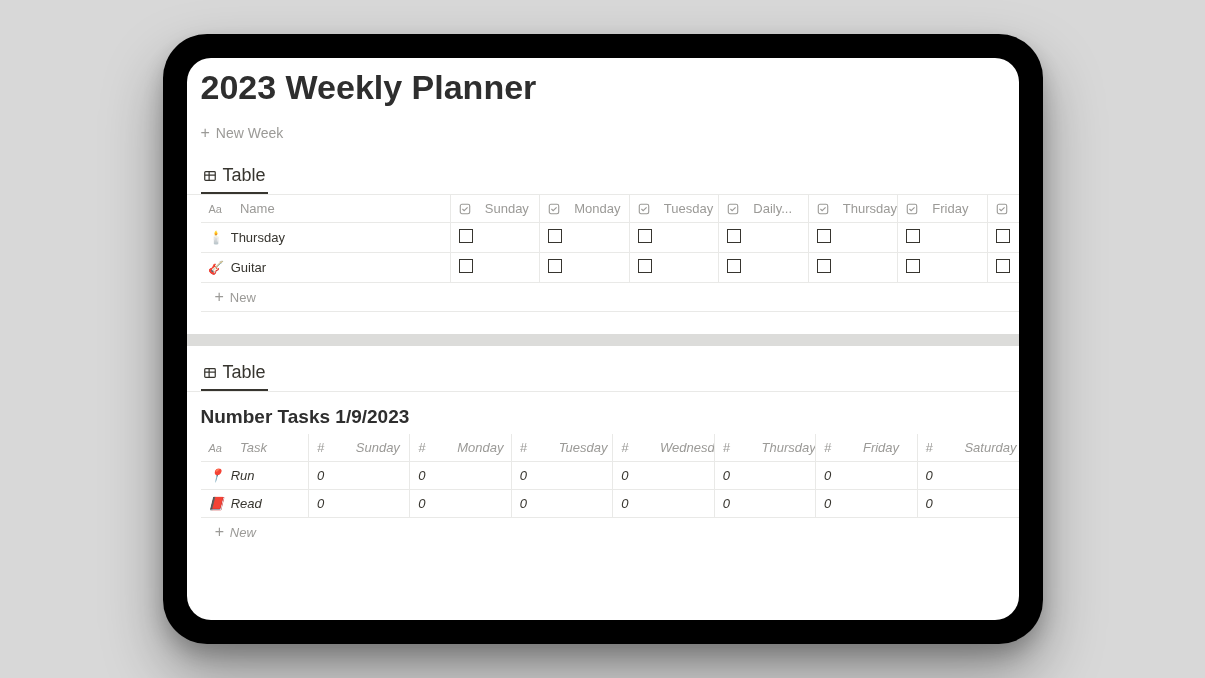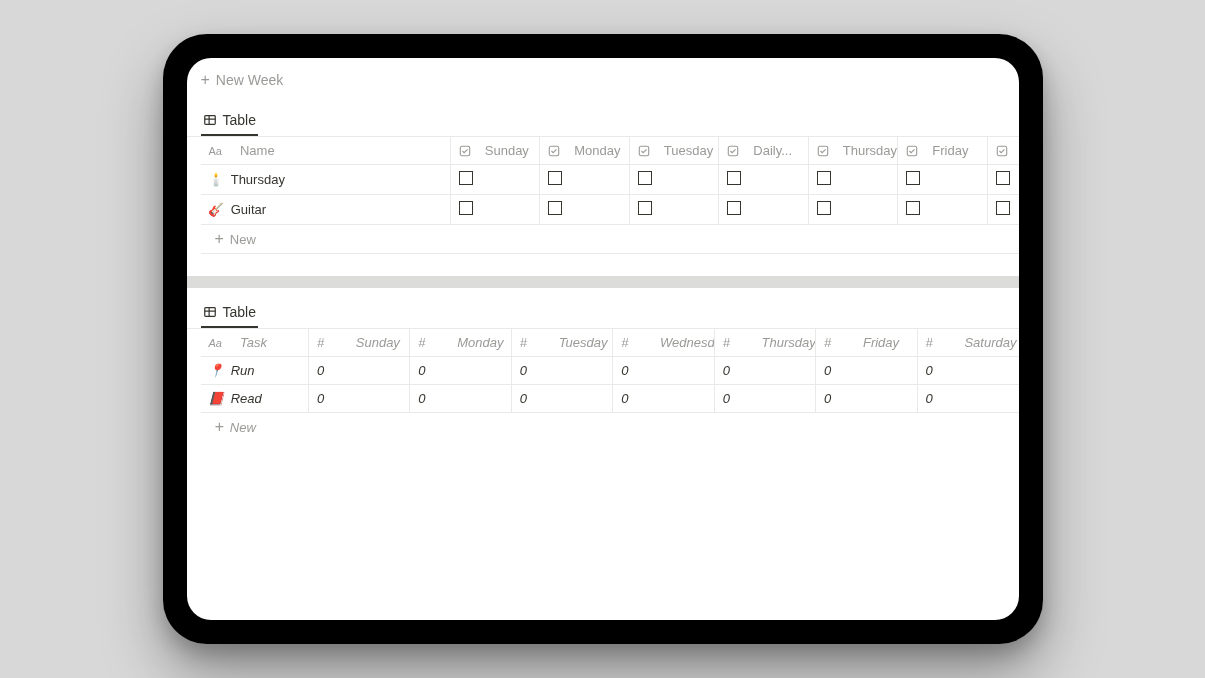--- a/index.html
+++ b/index.html
@@ -61,21 +61,21 @@
   }
   .view-tabs {
     display: flex;
     padding: 0 14px;
     border-bottom: 1px solid #e9e9e7;
   }
   .view-tab {
     display: flex;
     align-items: center;
     gap: 6px;
-    font-size: 14px;
+    font-size: 18px;
     color: #37352f;
     padding: 6px 2px;
     border-bottom: 2px solid #37352f;
     font-weight: 500;
     cursor: pointer;
   }
   .view-tab svg { flex-shrink: 0; }
   .section-heading {
     font-size: 19px;
     font-weight: 700;
@@ -132,20 +132,21 @@
   .icon-aa::before { content:"Aa"; font-size:11px; margin-right:4px; color:#9b9a97; }
   .icon-check svg, .icon-hash svg, .icon-table svg { display:block; }
 </style>
 </head>
 <body>
 
 <div class="device">
   <div class="screen">
     <div class="content">
 
+      <h1 class="page-title">2023 Weekly Planner</h1>
 
       <div class="new-week">
         <span class="plus">+</span>
         <span>New Week</span>
       </div>
 
 
       <div class="view-tabs">
         <div class="view-tab">
           <span class="icon-table">
@@ -295,20 +296,21 @@
             <svg width="14" height="14" viewBox="0 0 16 16" fill="none" stroke="#37352f" stroke-width="1.4">
                 <rect x="2" y="3" width="12" height="10" rx="1"></rect>
                 <line x1="2" y1="7" x2="14" y2="7"></line>
                 <line x1="7" y1="3" x2="7" y2="13"></line>
               </svg>
           </span>
           <span>Table</span>
         </div>
       </div>
 
+      <div class="section-heading">Number Tasks 1/9/2023</div>
 
       <div class="table-wrap-number">
         <table class="tbl">
           <thead>
             <tr>
               <th class="col-task">
                 <span class="th-inner">
                     <span class="icon-aa"></span>
                     <span>Task</span>
                   </span>

